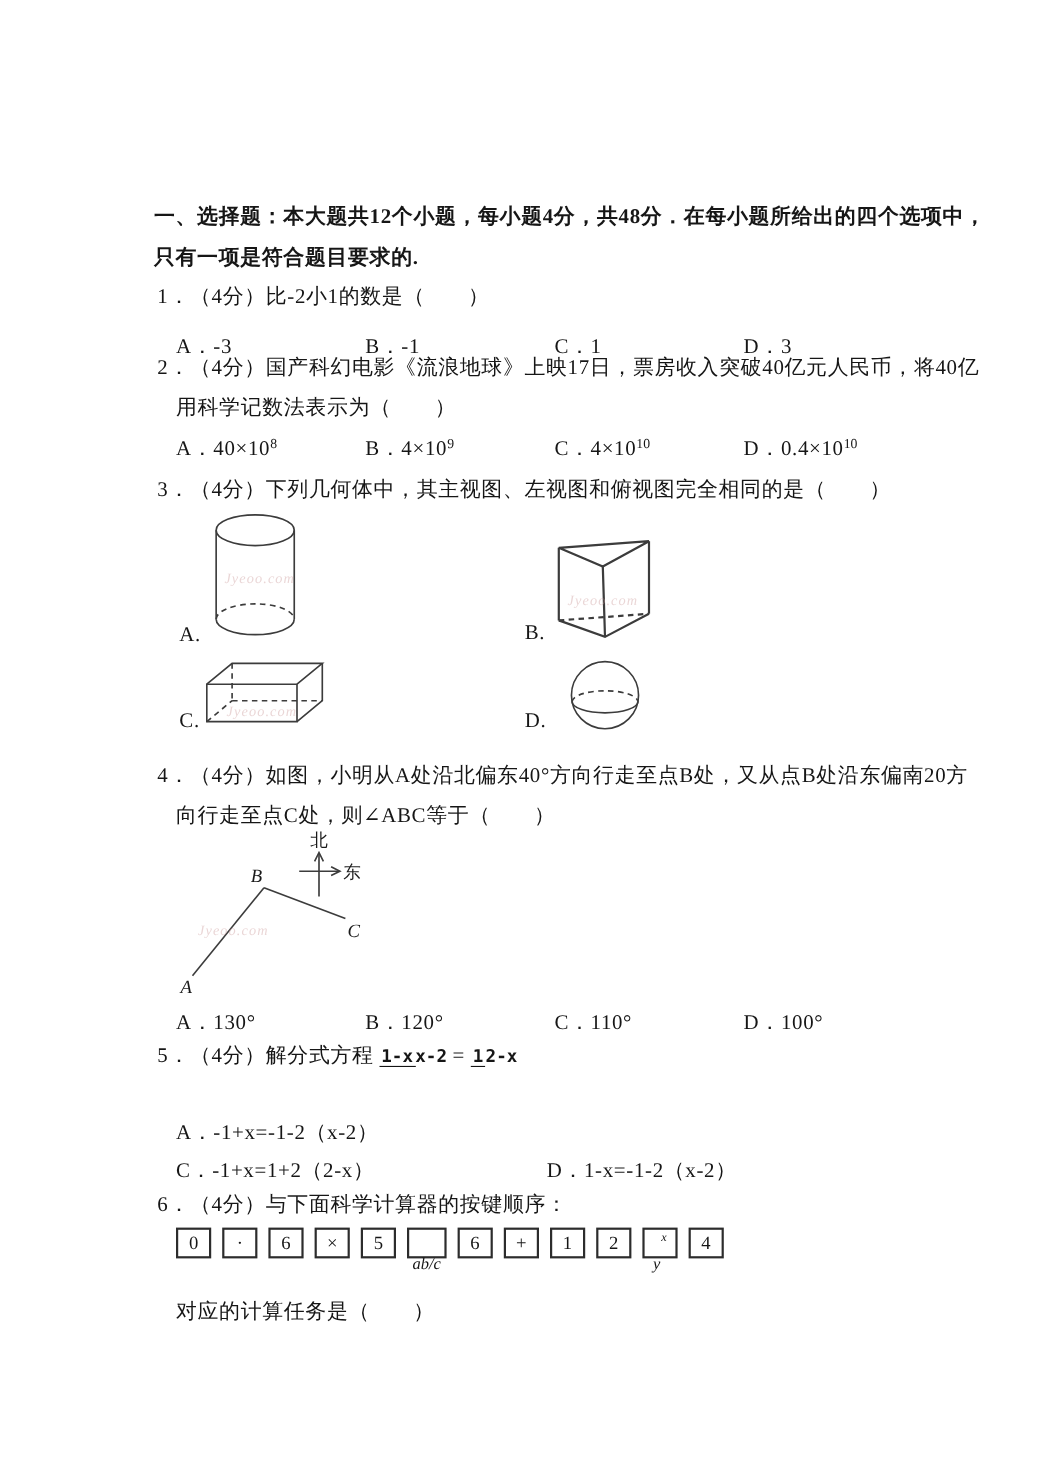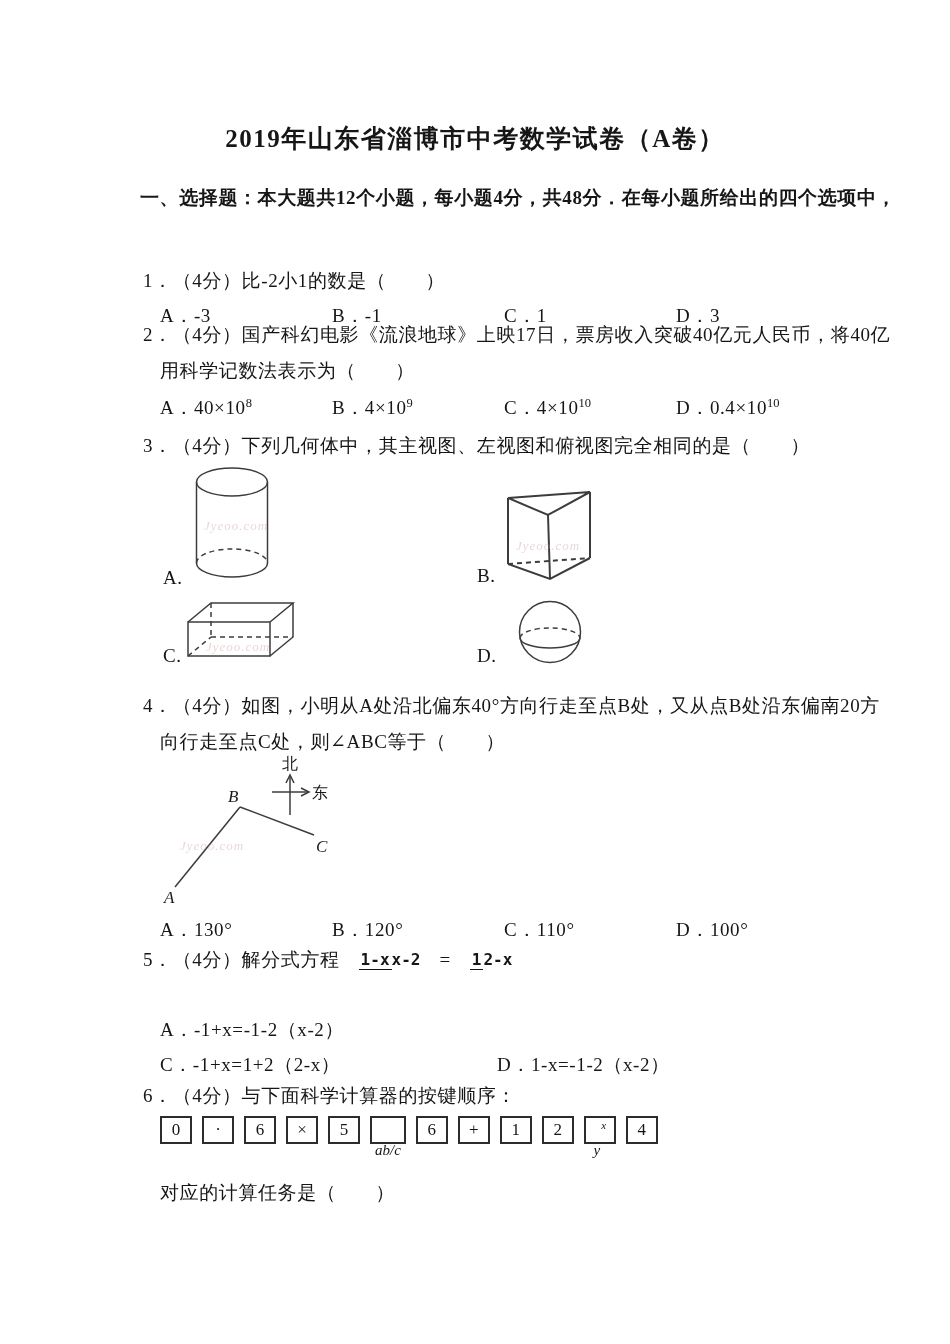--- a/index.html
+++ b/index.html
@@ -21,44 +21,44 @@
   sup.sc{font-size:12.5px;vertical-align:7px;letter-spacing:0;}
   
   svg.fig line, svg.fig path, svg.fig ellipse, svg.fig circle{stroke:#3c3c3c;stroke-width:1.5;fill:none;}
   svg.fig .thick{stroke-width:2;}
   svg.fig .dash{stroke-dasharray:5 4;}
   svg.fig text{stroke:none;fill:#1a1a1a;}
   svg.fig .figlbl{font-style:italic;font-size:17px;font-family:"Liberation Serif",serif;}
   svg.fig .figcjk{font-size:16px;font-family:"Liberation Serif",serif;}
   svg.fig .wm{fill:rgba(205,158,158,0.42);font-size:13px;font-style:italic;letter-spacing:1px;stroke:none;}
   
-  .mathline{display:flex;align-items:center;gap:19px;}
+  .mathline{display:flex;align-items:center;gap:5px;}
   .frac{display:inline-flex;flex-direction:row;align-items:center;
         font-family:"DejaVu Sans Mono","Liberation Mono",monospace;
         font-weight:bold;font-size:16px;line-height:18px;letter-spacing:0;}
   .frac .num{border-bottom:1.6px solid #141414;padding:0 2px;}
   
   .calc{display:flex;gap:10px;align-items:center;}
   .key{min-width:32px;height:28px;box-sizing:border-box;border:2px solid #2c2c2c;
        display:flex;align-items:center;justify-content:center;
        font-size:17px;padding:0 3px;background:#fff;}
   .key .it{font-style:italic;font-size:15px;margin-top:40px;}
   .key sup{font-size:11px;font-style:italic;transform:translateY(-5px);margin-left:1px;}
 </style>
 </head>
 <body>
 
 <div class="page">
 
-  <div class="abs title">2019年山东省淄博市中考数学试卷（A卷）</div>
 
   <div class="abs t b" style="left:140px;top:186px;">一、选择题：本大题共12个小题，每小题4分，共48分．在每小题所给出的四个选项中，</div>
-
-  <div>
-    <div class="abs t" style="left:143px;top:269px;">1．（4分）比-2小1的数是（　　）</div>
+  <div class="abs t b" style="left:140px;top:223px;">只有一项是符合题目要求的.</div>
+
+  <div>
+    <div class="abs t" style="left:143px;top:258px;">1．（4分）比-2小1的数是（　　）</div>
     <div class="abs t opts" style="left:160px;top:288px;margin-top:16px;">
       <span class="col">A．-3</span>
       <span class="col">B．-1</span>
       <span class="col">C．1</span>
       <span class="col">D．3</span>
     </div>
   </div>
 
   <div>
     <div class="abs t" style="left:143px;top:323px;">2．（4分）国产科幻电影《流浪地球》上映17日，票房收入突破40亿元人民币，将40亿</div>

